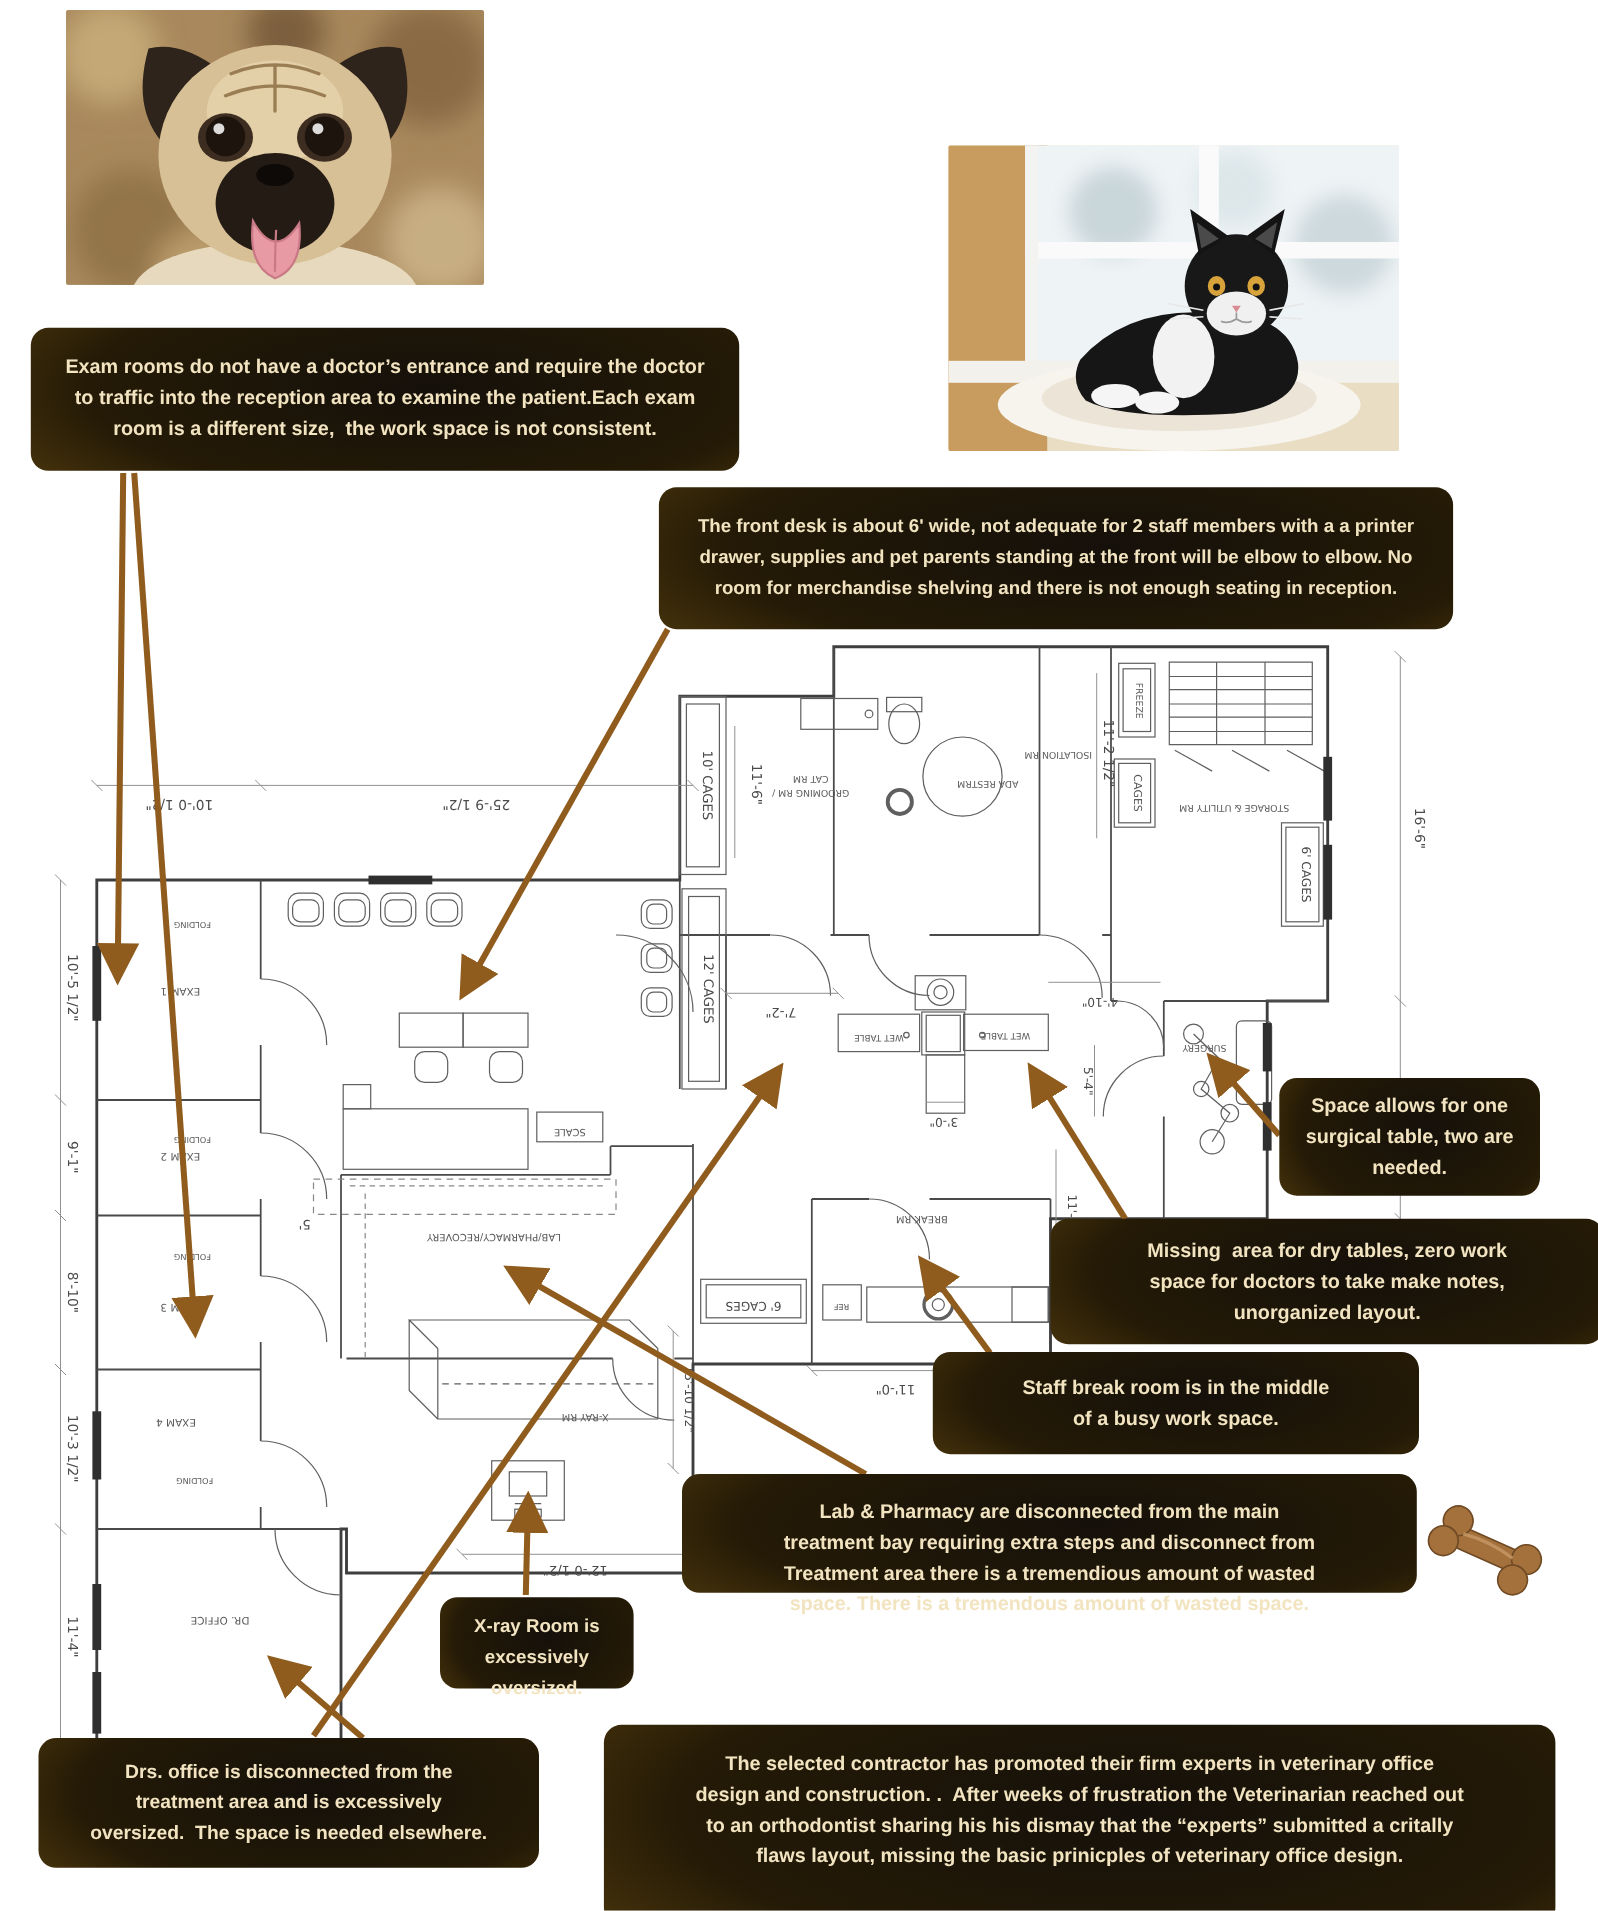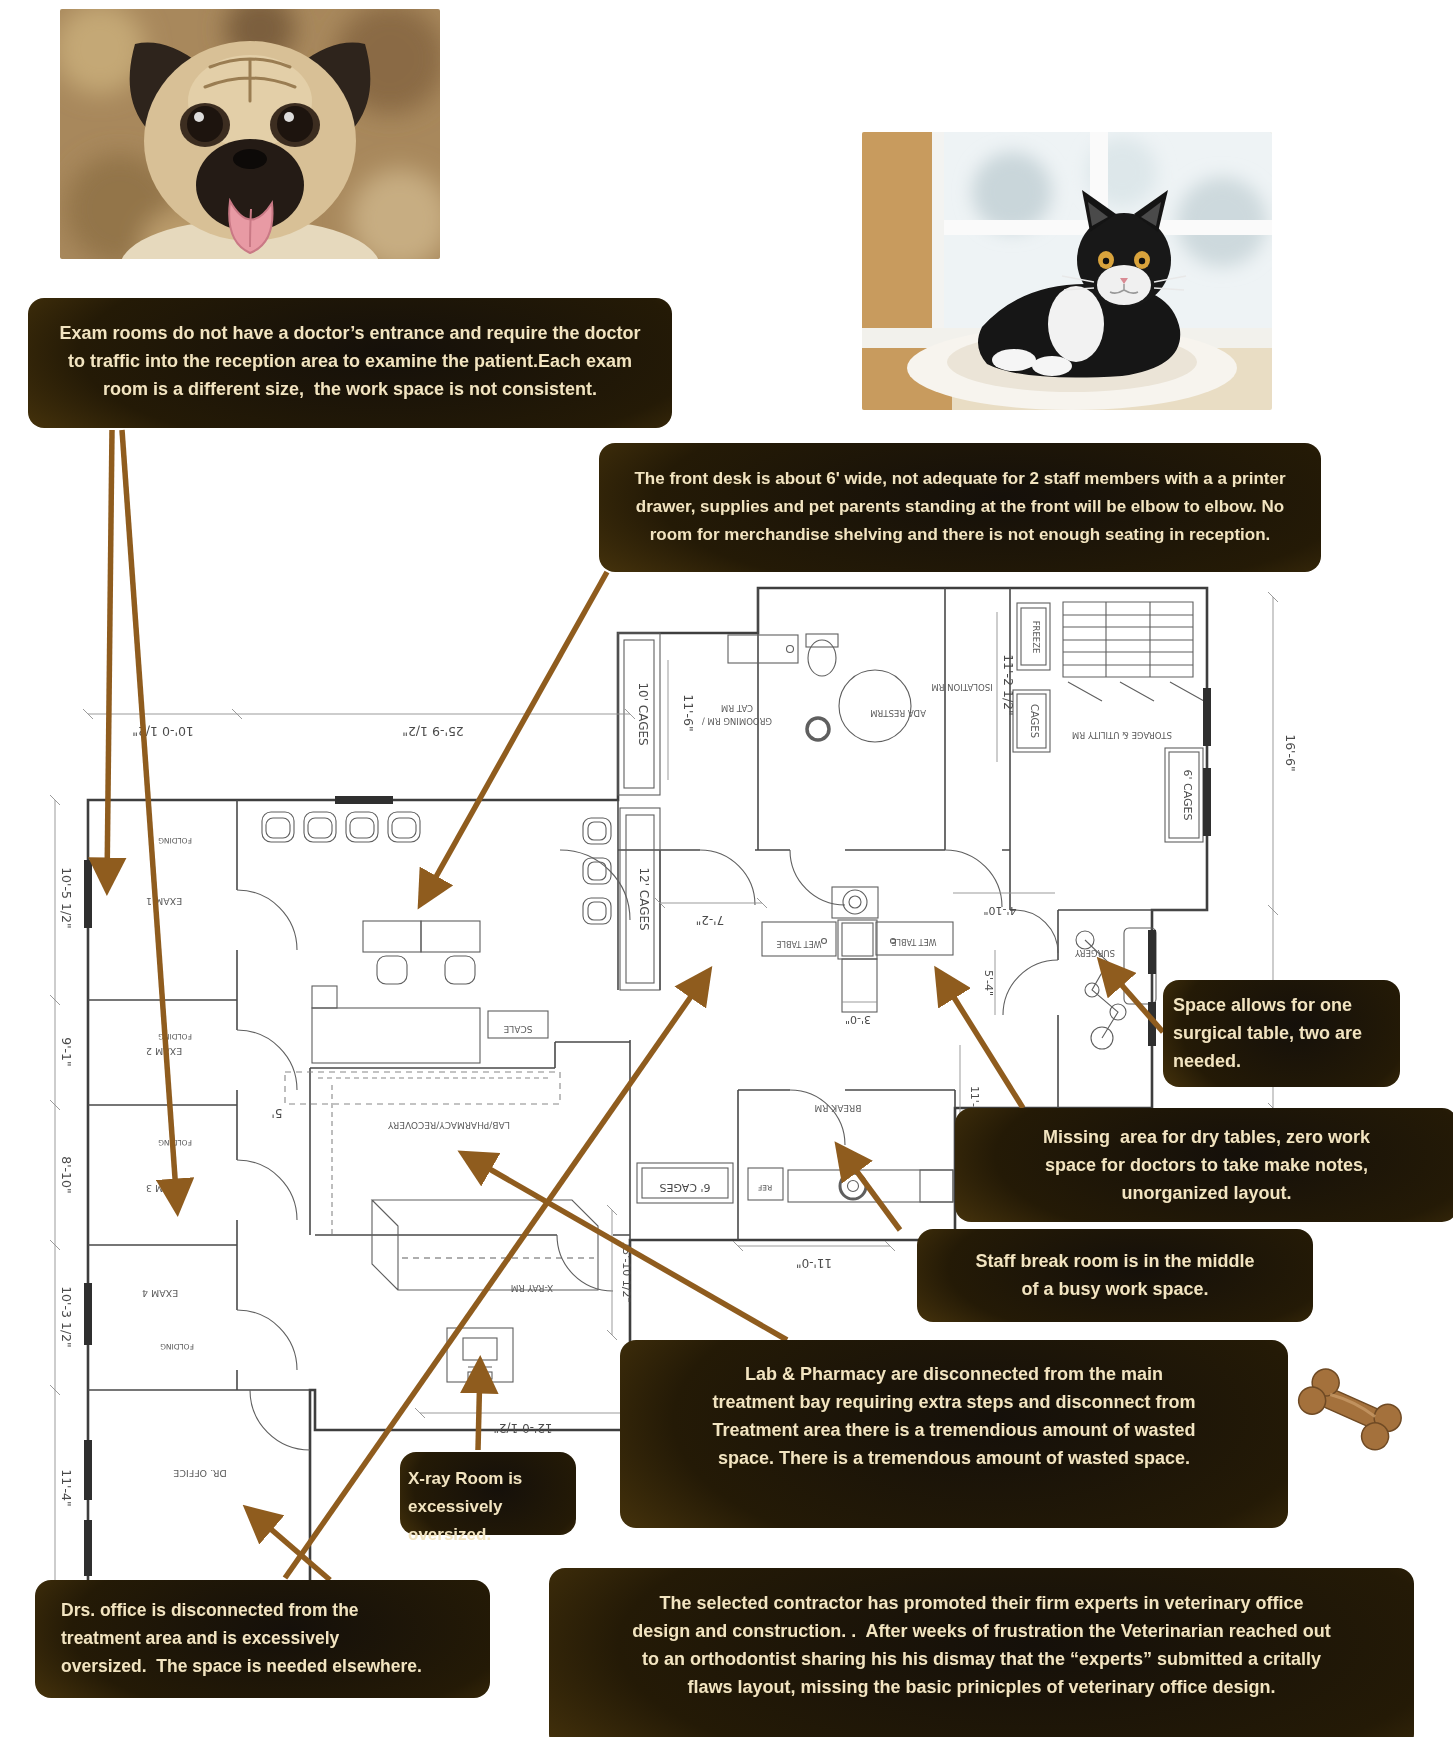--- a/index.html
+++ b/index.html
@@ -4,28 +4,28 @@
 <title>Veterinary Floor Plan Review</title>
 <style>
   html,body{margin:0;padding:0;background:#fff;}
   #page{position:relative;width:1453px;height:1737px;background:#ffffff;overflow:hidden;
         font-family:"Liberation Sans",sans-serif;}
   svg.layer{position:absolute;left:0;top:0;}
   .callout{position:absolute;box-sizing:border-box;border-radius:16px;color:#f2e4c0;
      font-weight:bold;white-space:pre-wrap;
      background:radial-gradient(120% 190% at 56% 42%, #15100a 0%, #241a06 40%, #6b4e12 74%, #a87c1e 100%);
      font-family:"Liberation Sans",sans-serif;text-align:center;}
-  .center{text-align:left;}
+  .center{text-align:center;}
   .photo{position:absolute;overflow:hidden;border-radius:2px;}
   #callout-exam{left:28px;top:298px;width:644px;height:130px;padding:21px 18px;font-size:18px;line-height:28px;}
   #callout-frontdesk{left:555px;top:443px;width:722px;height:129px;padding:22px 20px;font-size:17px;line-height:28px;margin-left:44px;}
   #callout-surgical{left:1163px;top:980px;width:237px;height:107px;padding:11px 10px;font-size:18px;line-height:28px;}
   #callout-missing{left:955px;top:1108px;width:503px;height:114px;padding:15px 25px;font-size:18px;line-height:28px;}
-  #callout-staff{left:917px;top:1229px;width:396px;height:93px;padding:18px 25px;font-size:18px;line-height:28px;}
-  #callout-lab{left:620px;top:1340px;width:668px;height:188px;padding:20px 25px;font-size:18px;line-height:28px;}
+  #callout-staff{left:848px;top:1229px;width:442px;height:93px;padding:18px 25px;font-size:18px;line-height:28px;}
+  #callout-lab{left:620px;top:1340px;width:668px;height:108px;padding:20px 25px;font-size:18px;line-height:28px;}
   #callout-xray{left:400px;top:1452px;width:176px;height:83px;padding:13px 8px;font-size:17px;line-height:28px;}
   #callout-drs{left:35px;top:1580px;width:455px;height:118px;padding:16px 26px;font-size:17.5px;line-height:28px;}
   #callout-contractor{left:549px;top:1568px;width:865px;height:182px;padding:21px 30px;font-size:18px;line-height:28px;}
 </style>
 </head>
 <body>
 
 <div id="page">
 
   <svg class="layer" width="1453" height="1737" viewBox="0 0 1453 1737">

